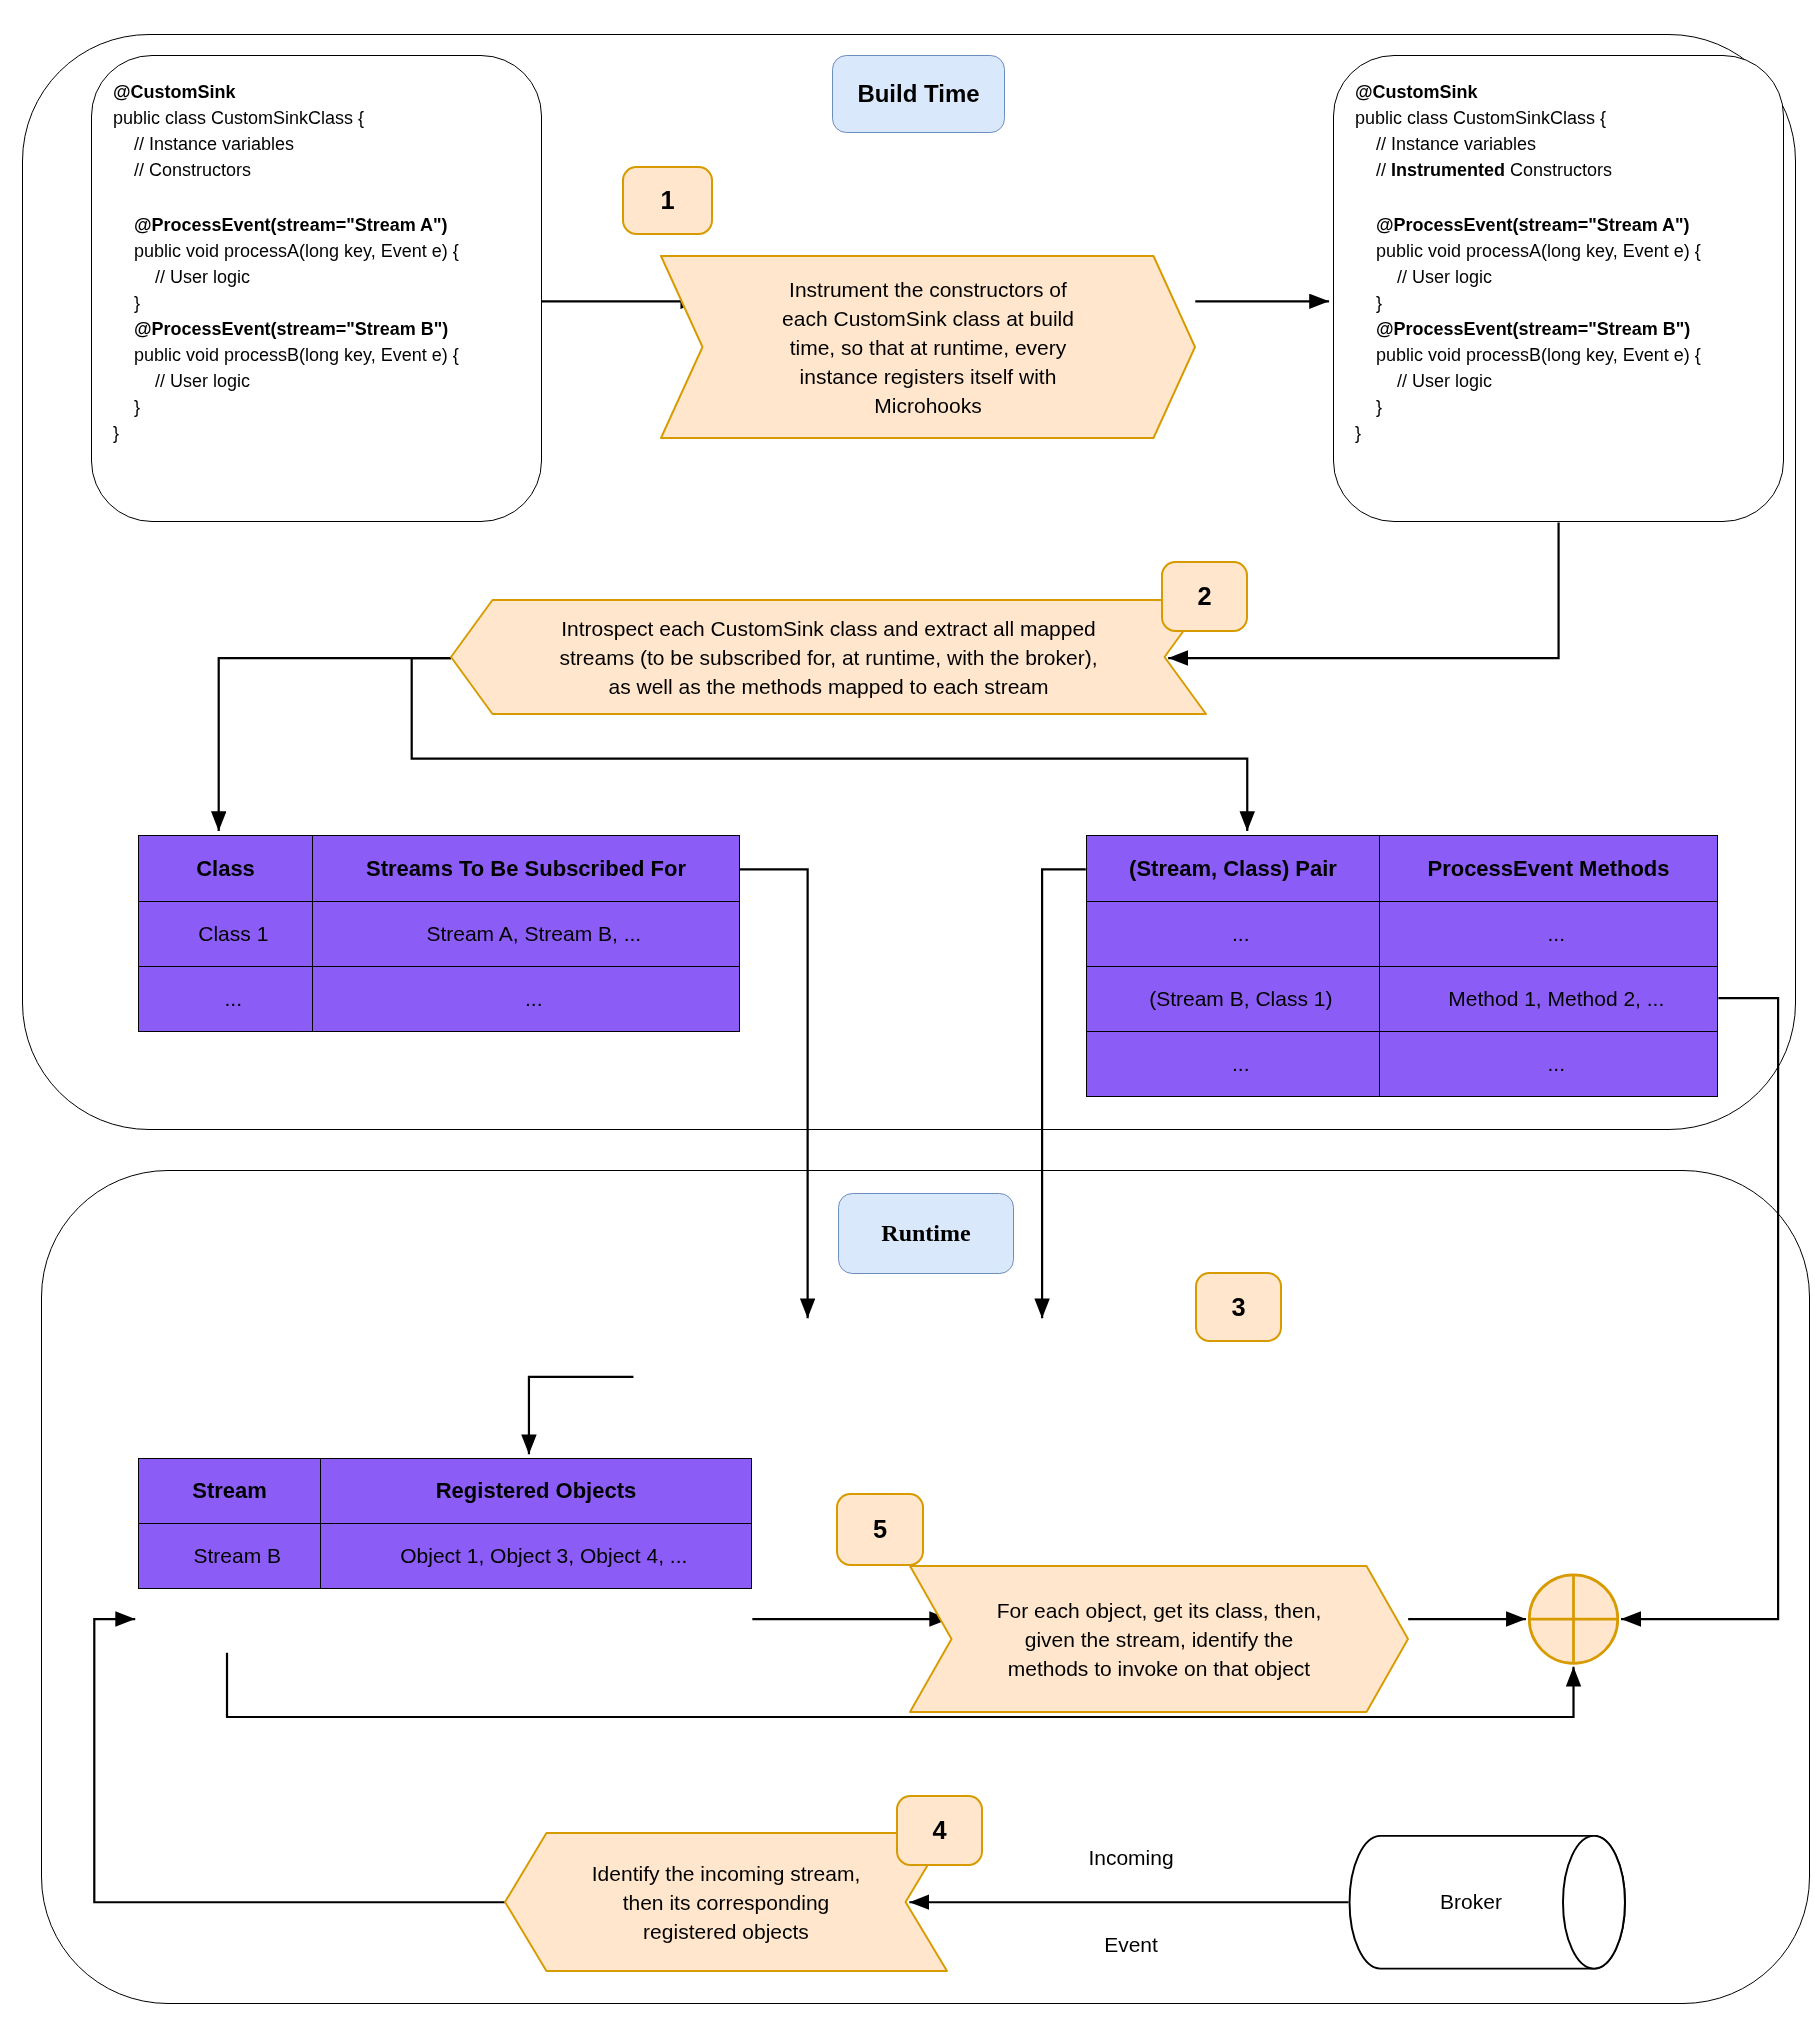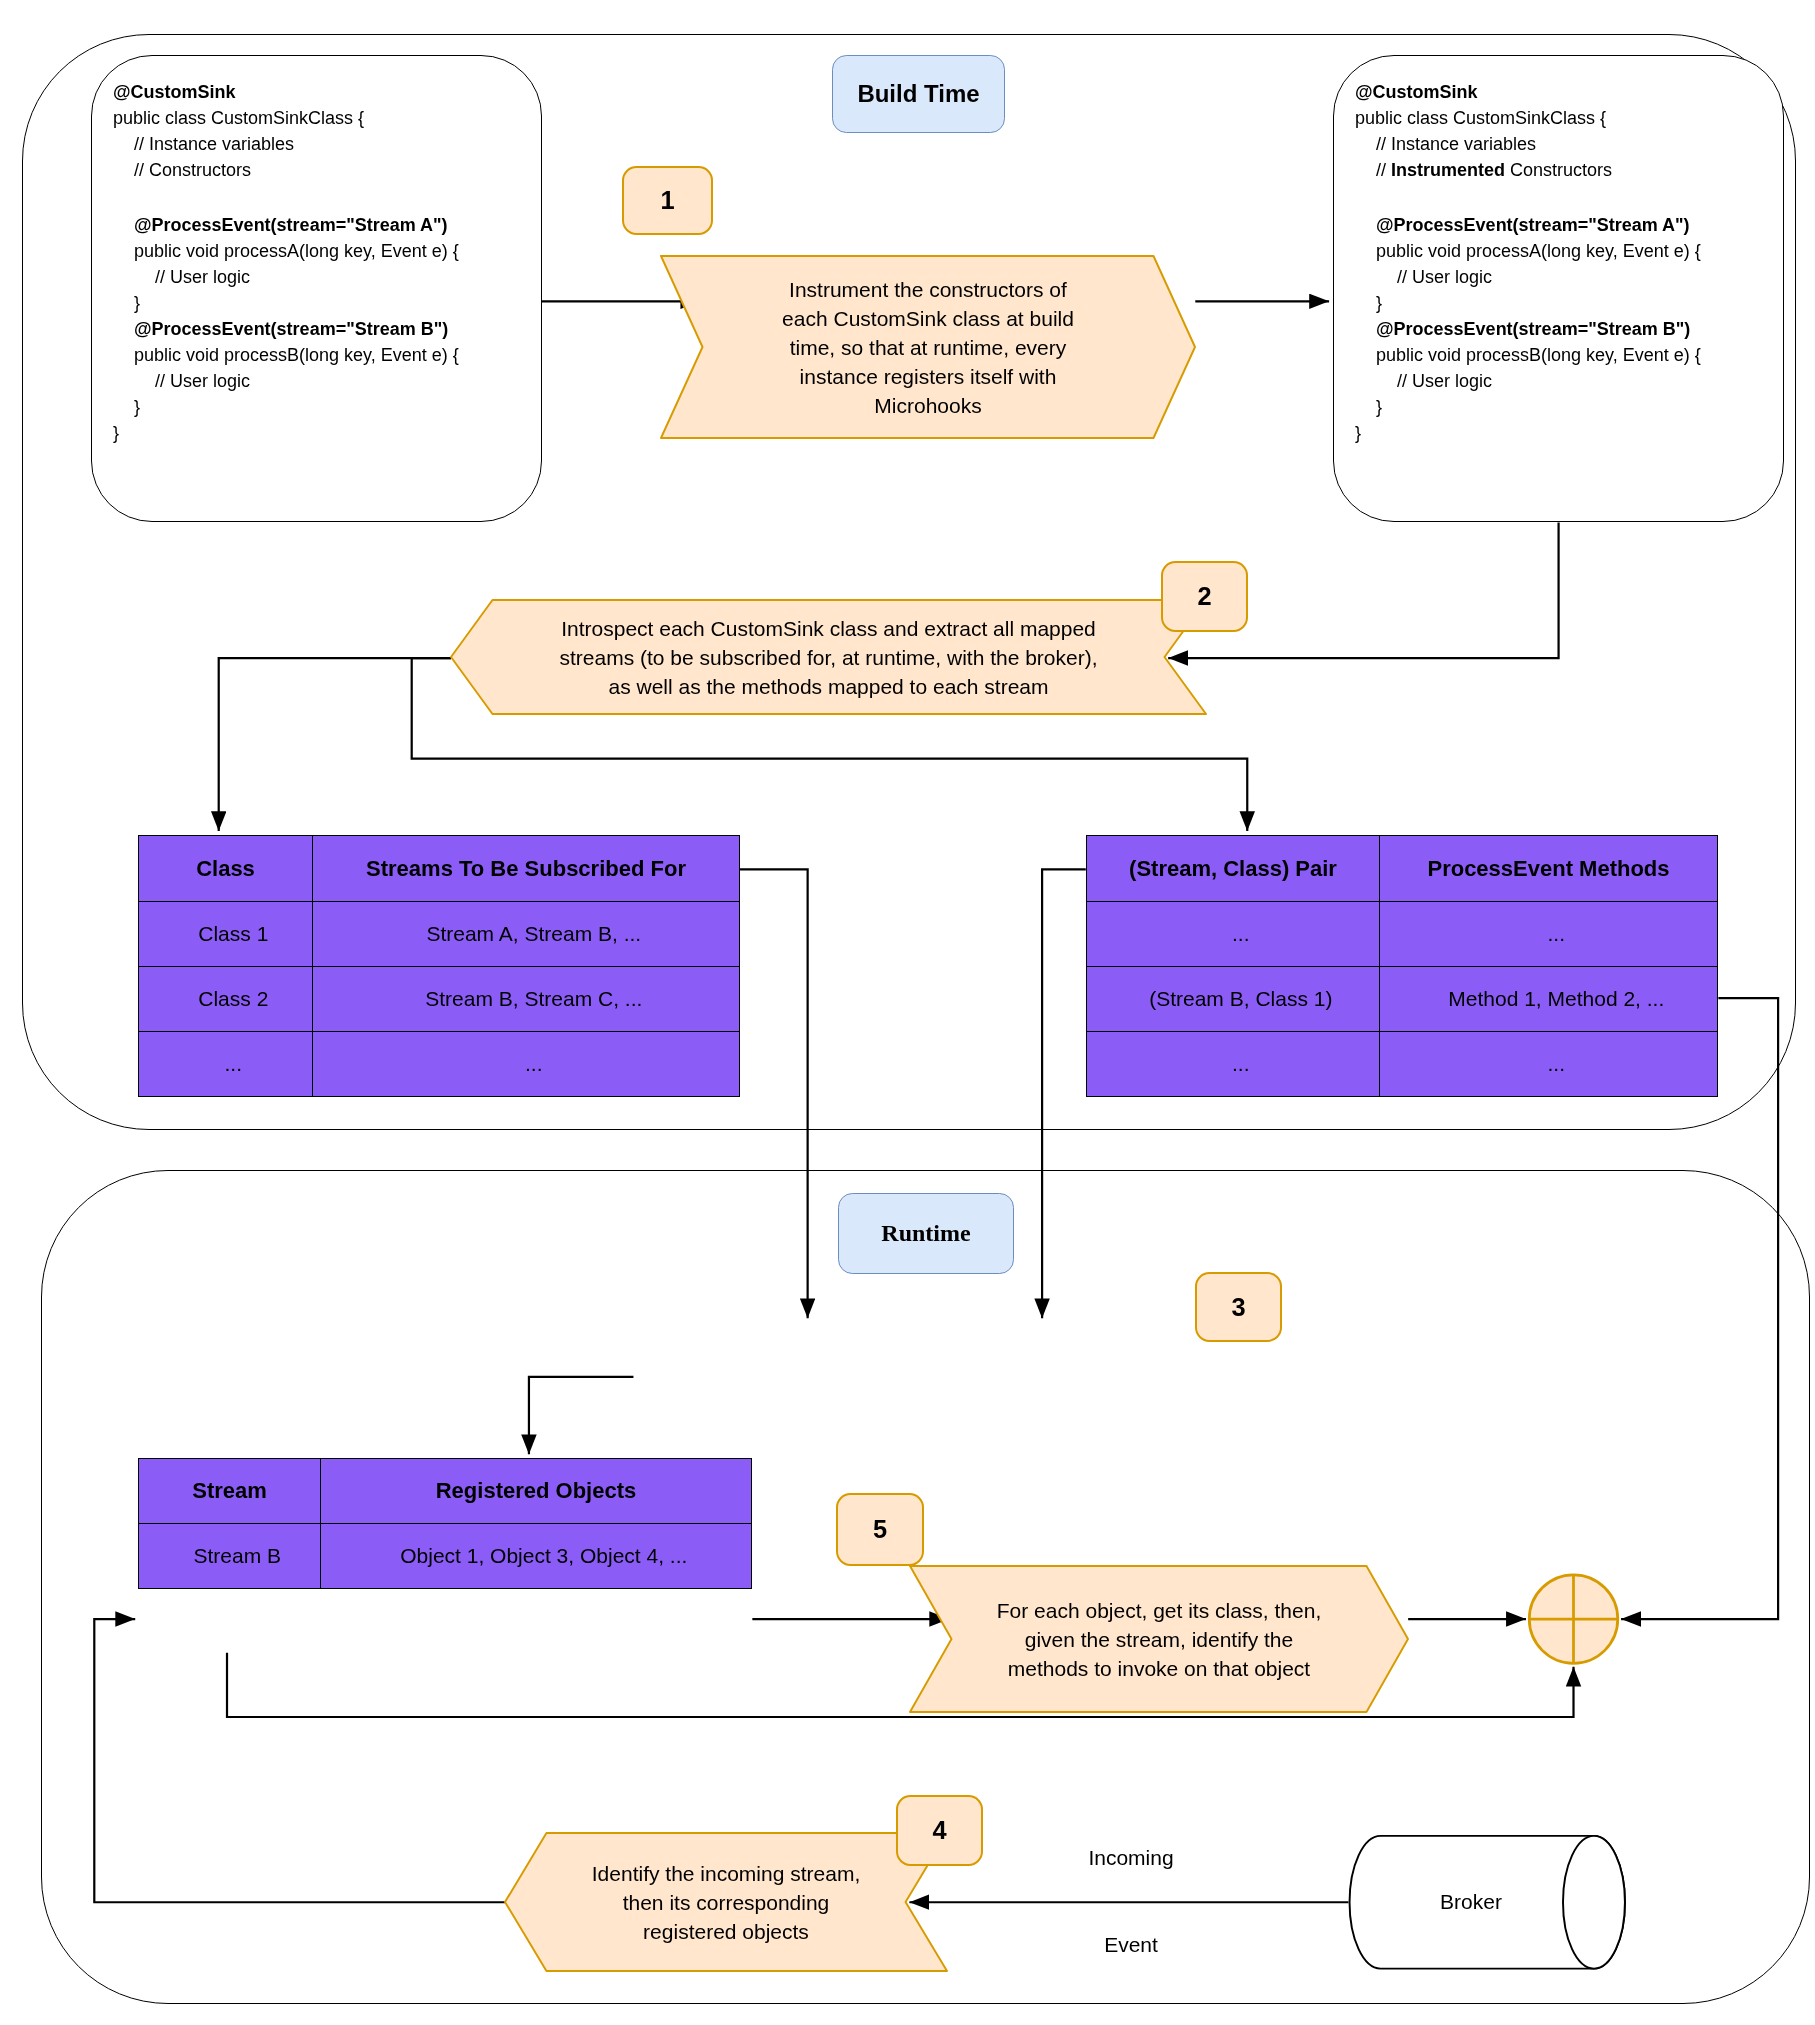--- a/index.html
+++ b/index.html
@@ -222,24 +222,20 @@
     <tbody>
         <tr class="hrow">
       <th>Class</th>
       <th>Streams To Be Subscribed For</th>
     </tr>
     <tr class="drow">
       <td>Class 1</td>
           <td>Stream A, Stream B, ...</td>
     </tr>
     <tr class="drow">
-      <td>Class 2</td>
-          <td>Stream B, Stream C, ...</td>
-    </tr>
-    <tr class="drow">
       <td>...</td>
           <td>...</td>
     </tr>
   </tbody>
     </table>
 
   <table id="stream-class-pairs-table" class="diagram-table">
     <colgroup>
         <col style="width:293px">
         <col style="width:338px">

